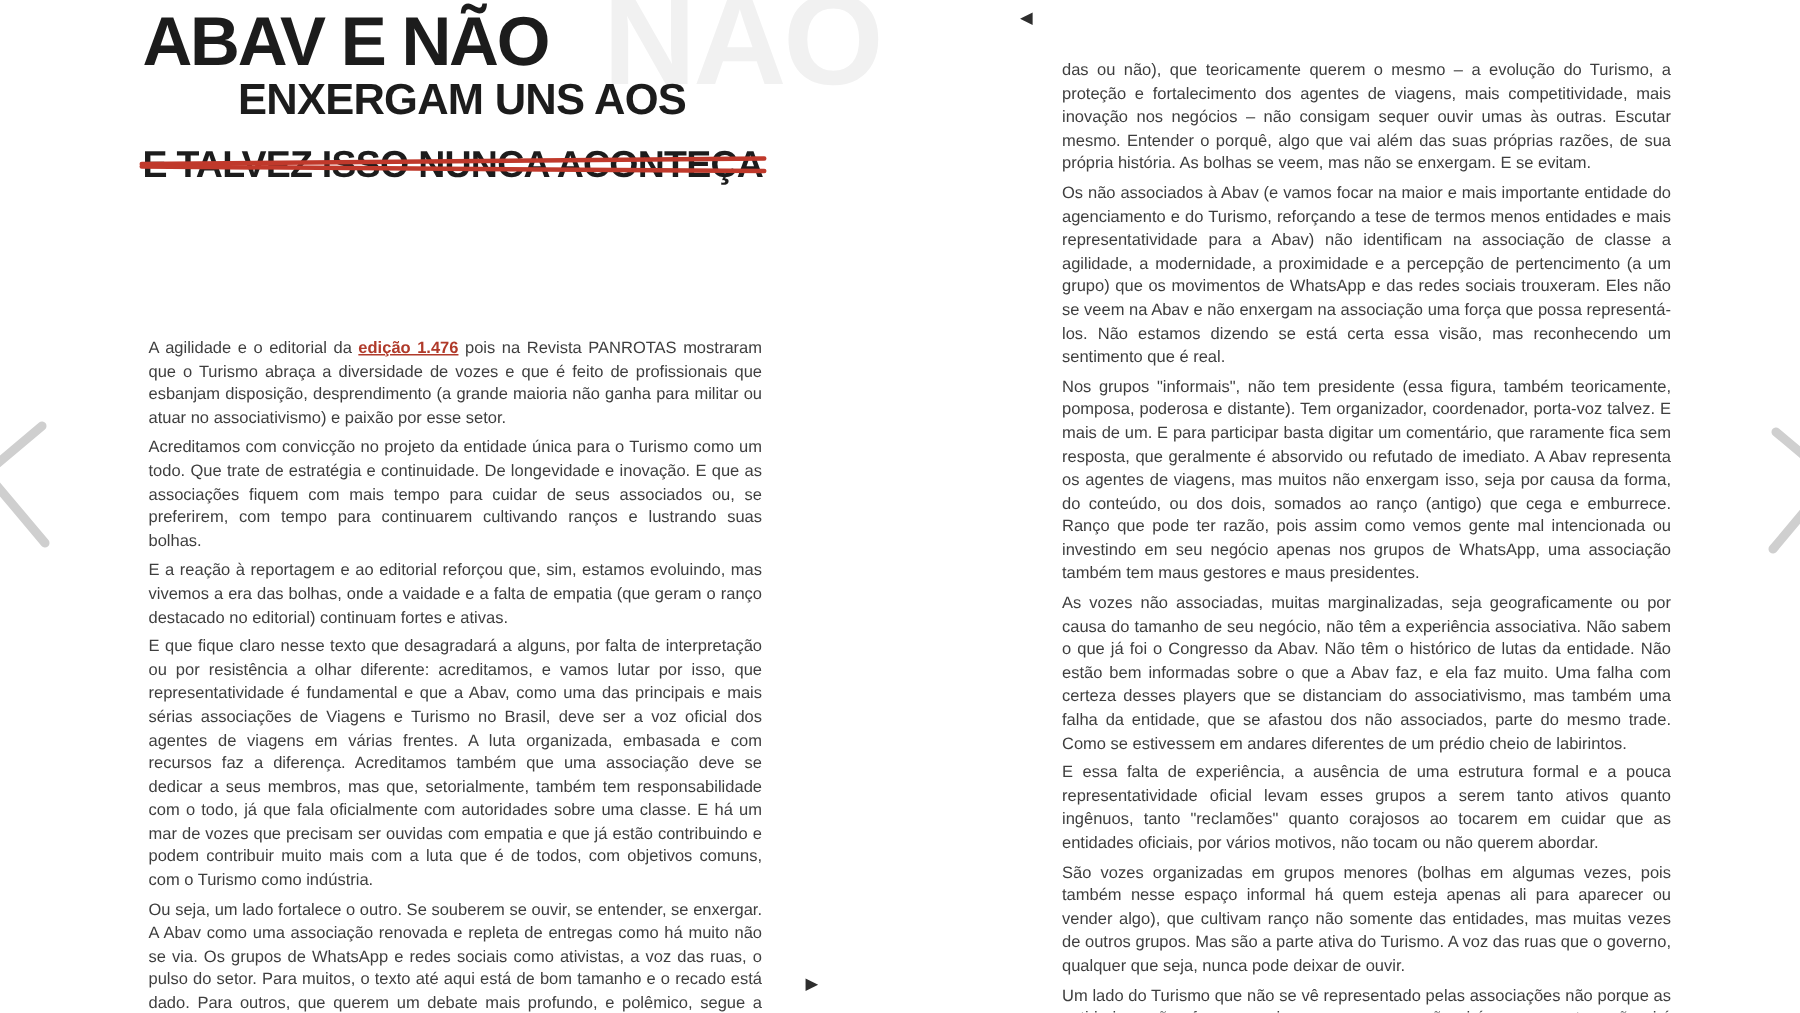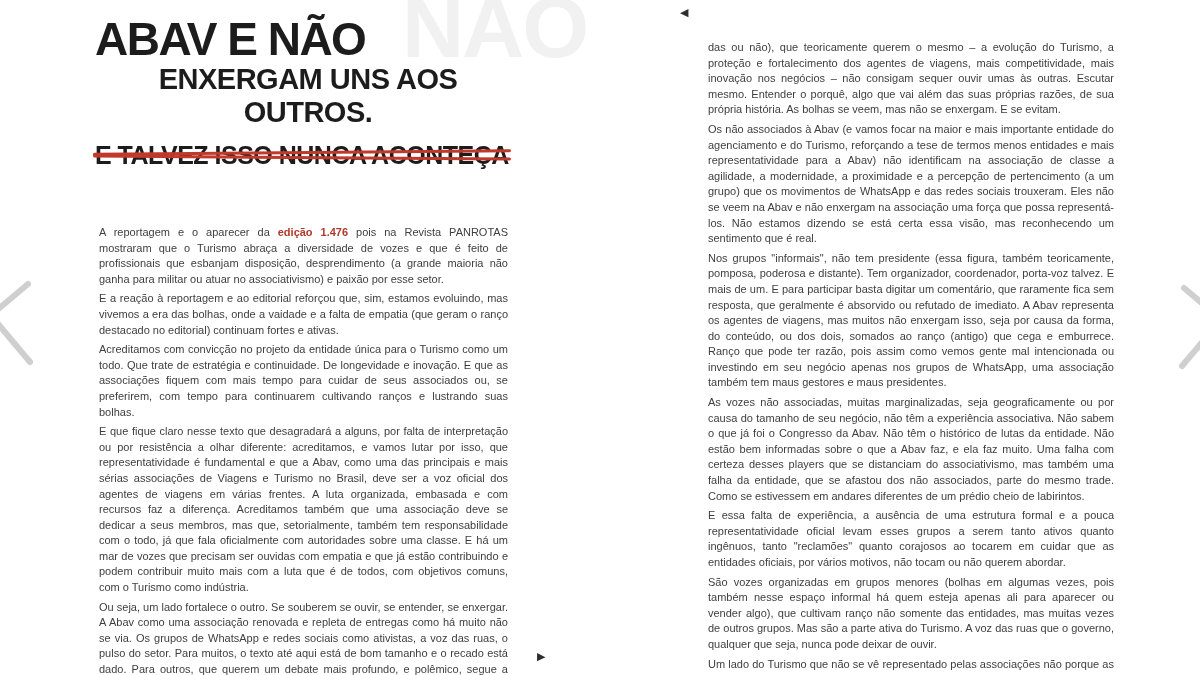--- a/index.html
+++ b/index.html
@@ -9,21 +9,21 @@
     font-family:"Liberation Sans", sans-serif;
     -webkit-font-smoothing:antialiased;
   }
   
   .watermark{
     position:absolute;left:402px;top:-22px;
     font-size:86px;font-weight:bold;letter-spacing:-2px;
     color:#f1f1f1;user-select:none;
   }
   
-  .headline{position:absolute;left:95px;top:16px;width:426px;color:#1c1c1c;}
+  .headline{position:absolute;left:95px;top:4px;width:426px;color:#1c1c1c;}
   .hl-big{
     font-size:46px;font-weight:bold;line-height:47px;letter-spacing:-1.5px;
     white-space:nowrap;
   }
   .hl-accent{color:#c23a28;}
   .hl-mid{
     font-size:29px;font-weight:bold;line-height:33px;letter-spacing:-0.5px;
     text-align:center;
   }
   .hl-strike-wrap{
@@ -39,21 +39,21 @@
   .strike-bar.b2{top:15px;transform:rotate(0.4deg);}
   
   .col{
     position:absolute;color:#3e3e3e;
     font-size:11px;line-height:15.6px;text-align:justify;
   }
   .col p{margin:4px;}
   .col-left{left:95px;top:221px;width:417px;}
   .col-right{left:704px;top:36px;width:414px;}
   .inline-link{
-    color:#b03a2a;font-weight:bold;cursor:pointer;
+    color:#b03a2a;font-weight:bold;text-decoration:underline;cursor:pointer;
   }
   .italic{}
   .section-heading{
     display:block;margin-top:17px;margin-bottom:1px;
     font-weight:bold;color:#1c1c1c;letter-spacing:0.2px;
   }
   
   .tri{
     position:absolute;font-size:11px;color:#2e2e2e;line-height:11px;cursor:pointer;
   }
@@ -66,32 +66,31 @@
   .chev-stroke{stroke:#cfcfcf;stroke-width:6;stroke-linecap:round;fill:none;}
 </style>
 </head>
 <body>
 
 <div class="watermark">NÃO</div>
 
 <div class="headline">
   <div class="hl-big">ABAV E NÃO</div>
   <div class="hl-mid">ENXERGAM UNS AOS</div>
-  <div class="hl-mid">OUTROS.</div>
   <div class="hl-strike-wrap">
     <span>E TALVEZ ISSO NUNCA ACONTEÇA</span>
     <div class="strike-bar b1"></div>
     <div class="strike-bar b2"></div>
   </div>
 </div>
 
 <div class="col col-left">
-  <p><span>A reportagem e o aparecer da </span><span class="inline-link">edição 1.476</span><span> pois na </span><span class="italic">Revista PANROTAS</span><span> mostraram que o Turismo abraça a diversidade de vozes e que é feito de profissionais que esbanjam disposição, desprendimento (a grande maioria não ganha para militar ou atuar no associativismo) e paixão por esse setor.</span></p>
+  <p><span>A agilidade e o editorial da </span><span class="inline-link">edição 1.476</span><span> pois na </span><span class="italic">Revista PANROTAS</span><span> mostraram que o Turismo abraça a diversidade de vozes e que é feito de profissionais que esbanjam disposição, desprendimento (a grande maioria não ganha para militar ou atuar no associativismo) e paixão por esse setor.</span></p>
+  <p>Acreditamos com convicção no projeto da entidade única para o Turismo como um todo. Que trate de estratégia e continuidade. De longevidade e inovação. E que as associações fiquem com mais tempo para cuidar de seus associados ou, se preferirem, com tempo para continuarem cultivando ranços e lustrando suas bolhas.</p>
   <p>E a reação à reportagem e ao editorial reforçou que, sim, estamos evoluindo, mas vivemos a era das bolhas, onde a vaidade e a falta de empatia (que geram o ranço destacado no editorial) continuam fortes e ativas.</p>
-  <p>Acreditamos com convicção no projeto da entidade única para o Turismo como um todo. Que trate de estratégia e continuidade. De longevidade e inovação. E que as associações fiquem com mais tempo para cuidar de seus associados ou, se preferirem, com tempo para continuarem cultivando ranços e lustrando suas bolhas.</p>
   <p>E que fique claro nesse texto que desagradará a alguns, por falta de interpretação ou por resistência a olhar diferente: acreditamos, e vamos lutar por isso, que representatividade é fundamental e que a Abav, como uma das principais e mais sérias associações de Viagens e Turismo no Brasil, deve ser a voz oficial dos agentes de viagens em várias frentes. A luta organizada, embasada e com recursos faz a diferença. Acreditamos também que uma associação deve se dedicar a seus membros, mas que, setorialmente, também tem responsabilidade com o todo, já que fala oficialmente com autoridades sobre uma classe. E há um mar de vozes que precisam ser ouvidas com empatia e que já estão contribuindo e podem contribuir muito mais com a luta que é de todos, com objetivos comuns, com o Turismo como indústria.</p>
   <p>Ou seja, um lado fortalece o outro. Se souberem se ouvir, se entender, se enxergar. A Abav como uma associação renovada e repleta de entregas como há muito não se via. Os grupos de WhatsApp e redes sociais como ativistas, a voz das ruas, o pulso do setor. Para muitos, o texto até aqui está de bom tamanho e o recado está dado. Para outros, que querem um debate mais profundo, e polêmico, segue a versão estendida e ampliada.</p>
   <span class="section-heading">RECONHECIMENTO</span>
 
 </div>
 
 <div class="col col-right">
   <p>das ou não), que teoricamente querem o mesmo – a evolução do Turismo, a proteção e fortalecimento dos agentes de viagens, mais competitividade, mais inovação nos negócios – não consigam sequer ouvir umas às outras. Escutar mesmo. Entender o porquê, algo que vai além das suas próprias razões, de sua própria história. As bolhas se veem, mas não se enxergam. E se evitam.</p>
   <p>Os não associados à Abav (e vamos focar na maior e mais importante entidade do agenciamento e do Turismo, reforçando a tese de termos menos entidades e mais representatividade para a Abav) não identificam na associação de classe a agilidade, a modernidade, a proximidade e a percepção de pertencimento (a um grupo) que os movimentos de WhatsApp e das redes sociais trouxeram. Eles não se veem na Abav e não enxergam na associação uma força que possa representá-los. Não estamos dizendo se está certa essa visão, mas reconhecendo um sentimento que é real.</p>
   <p>Nos grupos "informais", não tem presidente (essa figura, também teoricamente, pomposa, poderosa e distante). Tem organizador, coordenador, porta-voz talvez. E mais de um. E para participar basta digitar um comentário, que raramente fica sem resposta, que geralmente é absorvido ou refutado de imediato. A Abav representa os agentes de viagens, mas muitos não enxergam isso, seja por causa da forma, do conteúdo, ou dos dois, somados ao ranço (antigo) que cega e emburrece. Ranço que pode ter razão, pois assim como vemos gente mal intencionada ou investindo em seu negócio apenas nos grupos de WhatsApp, uma associação também tem maus gestores e maus presidentes.</p>

